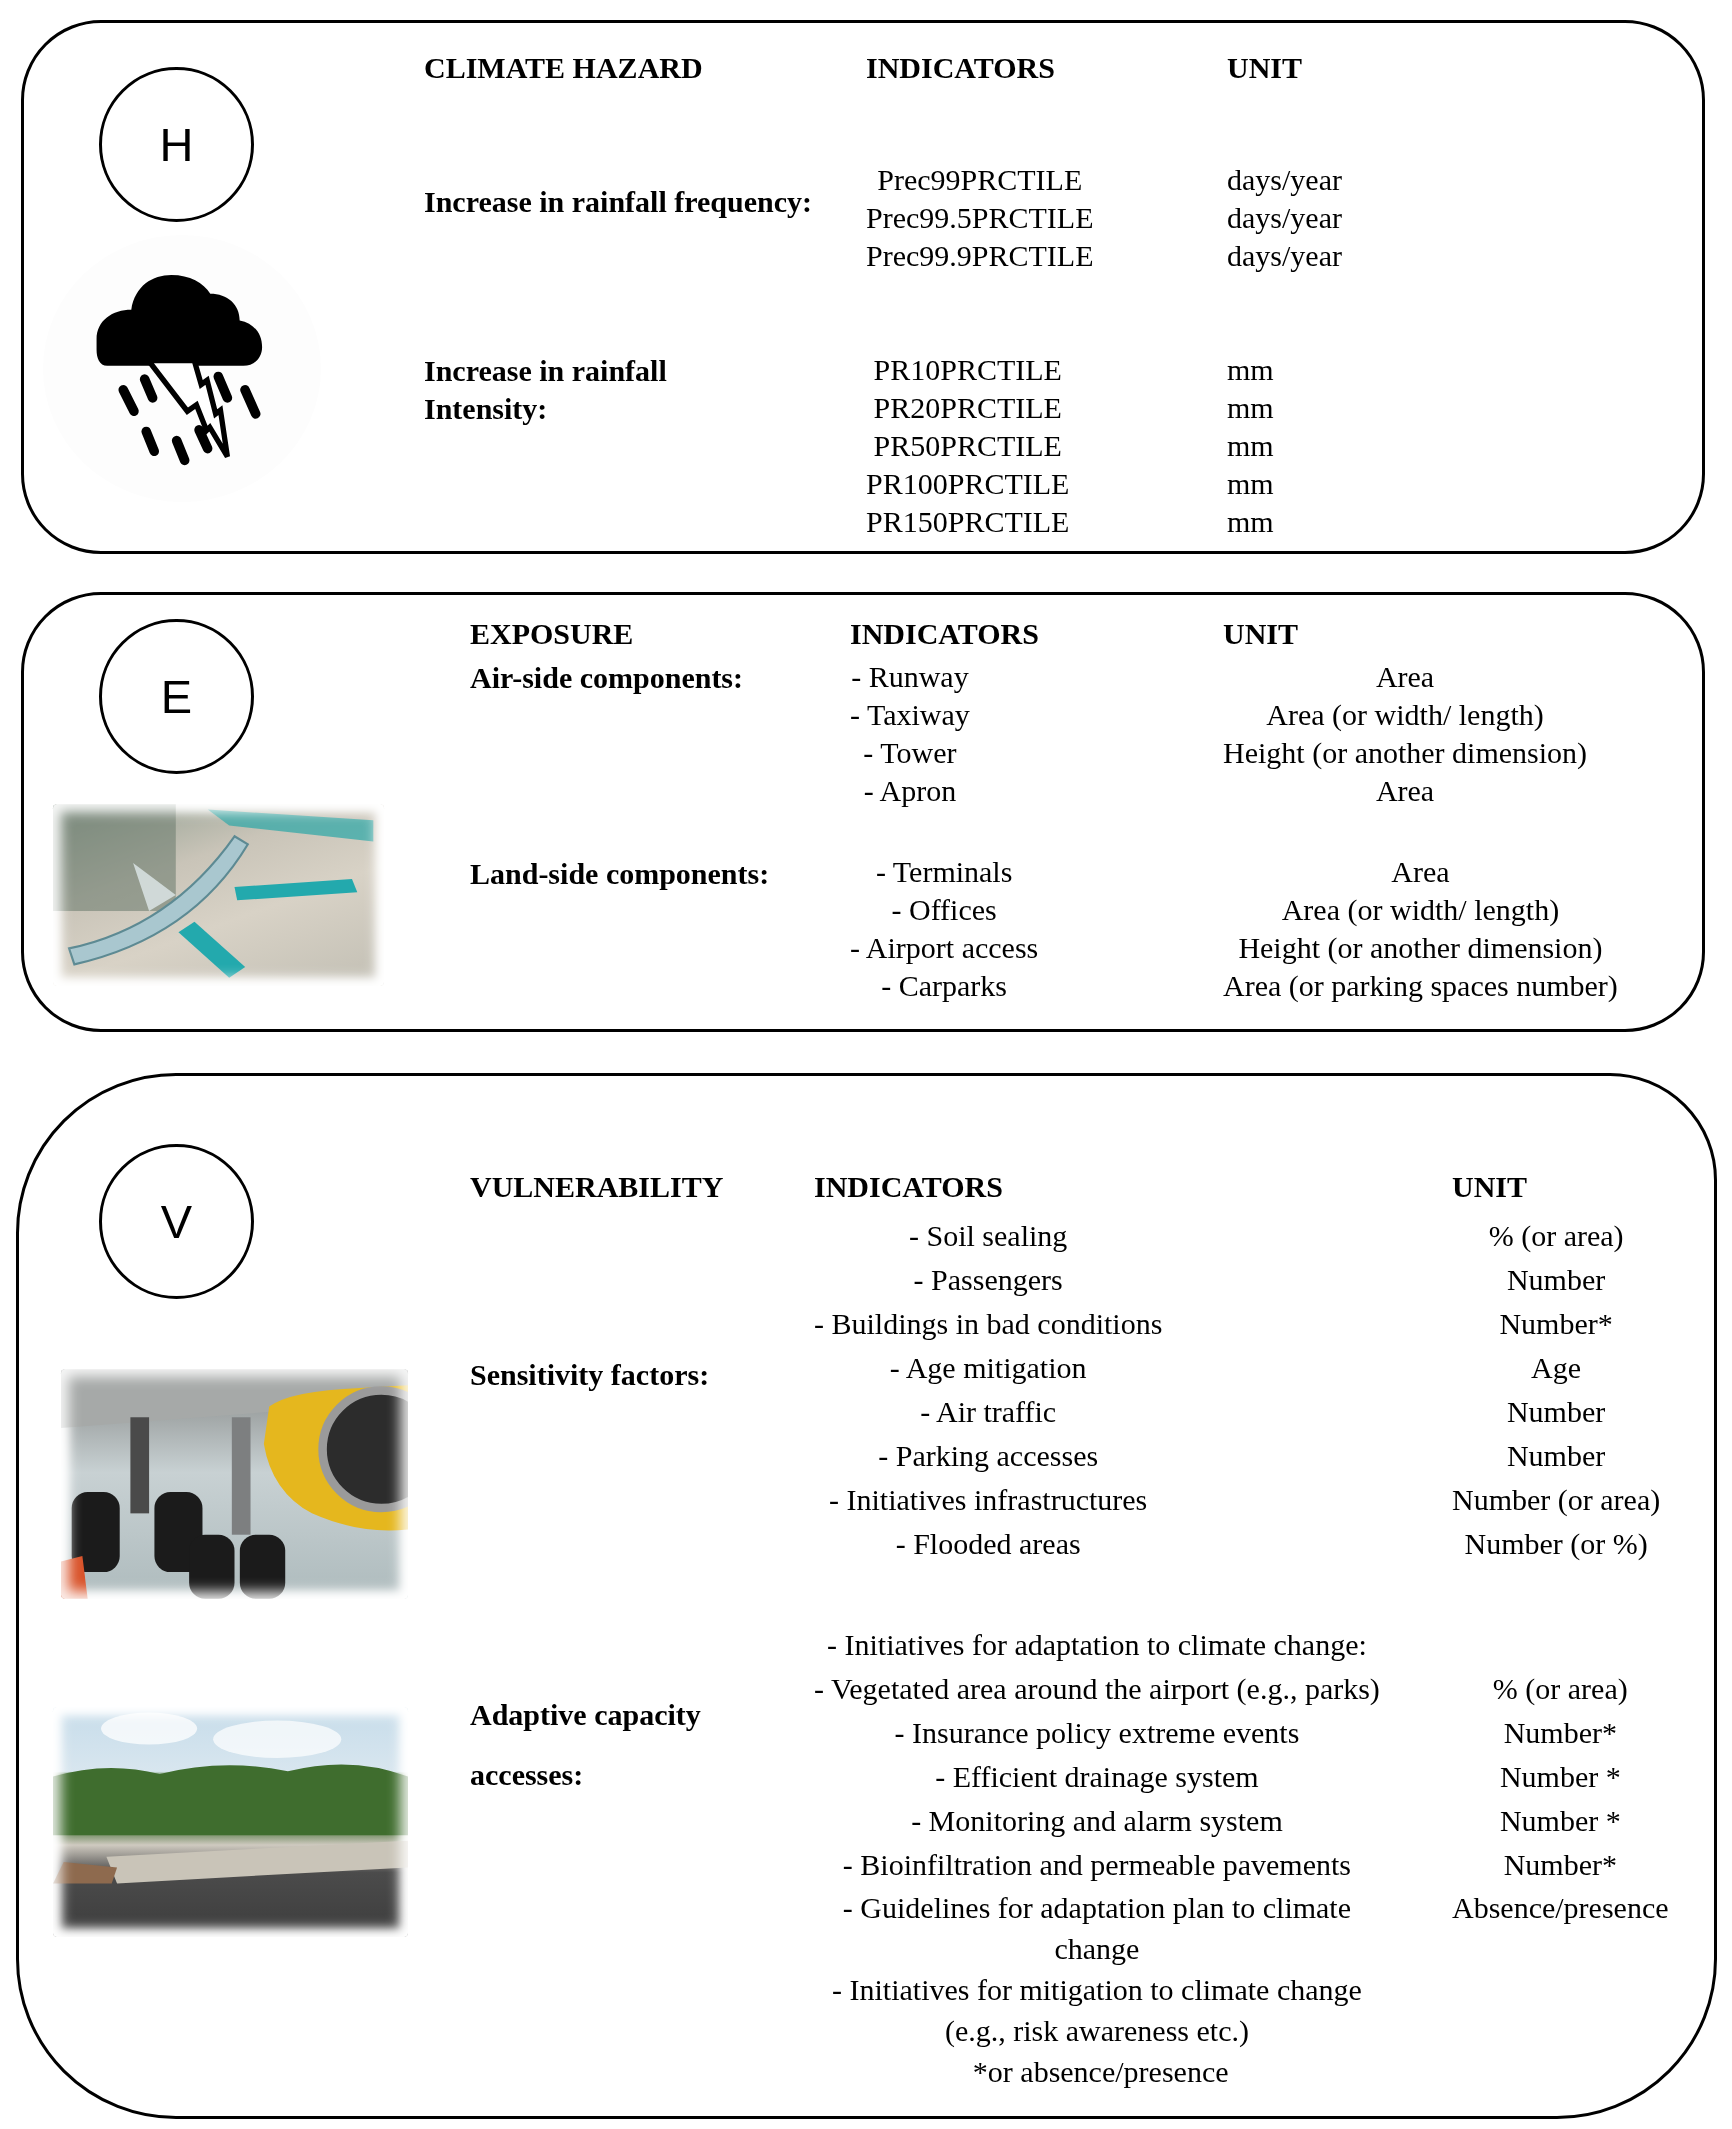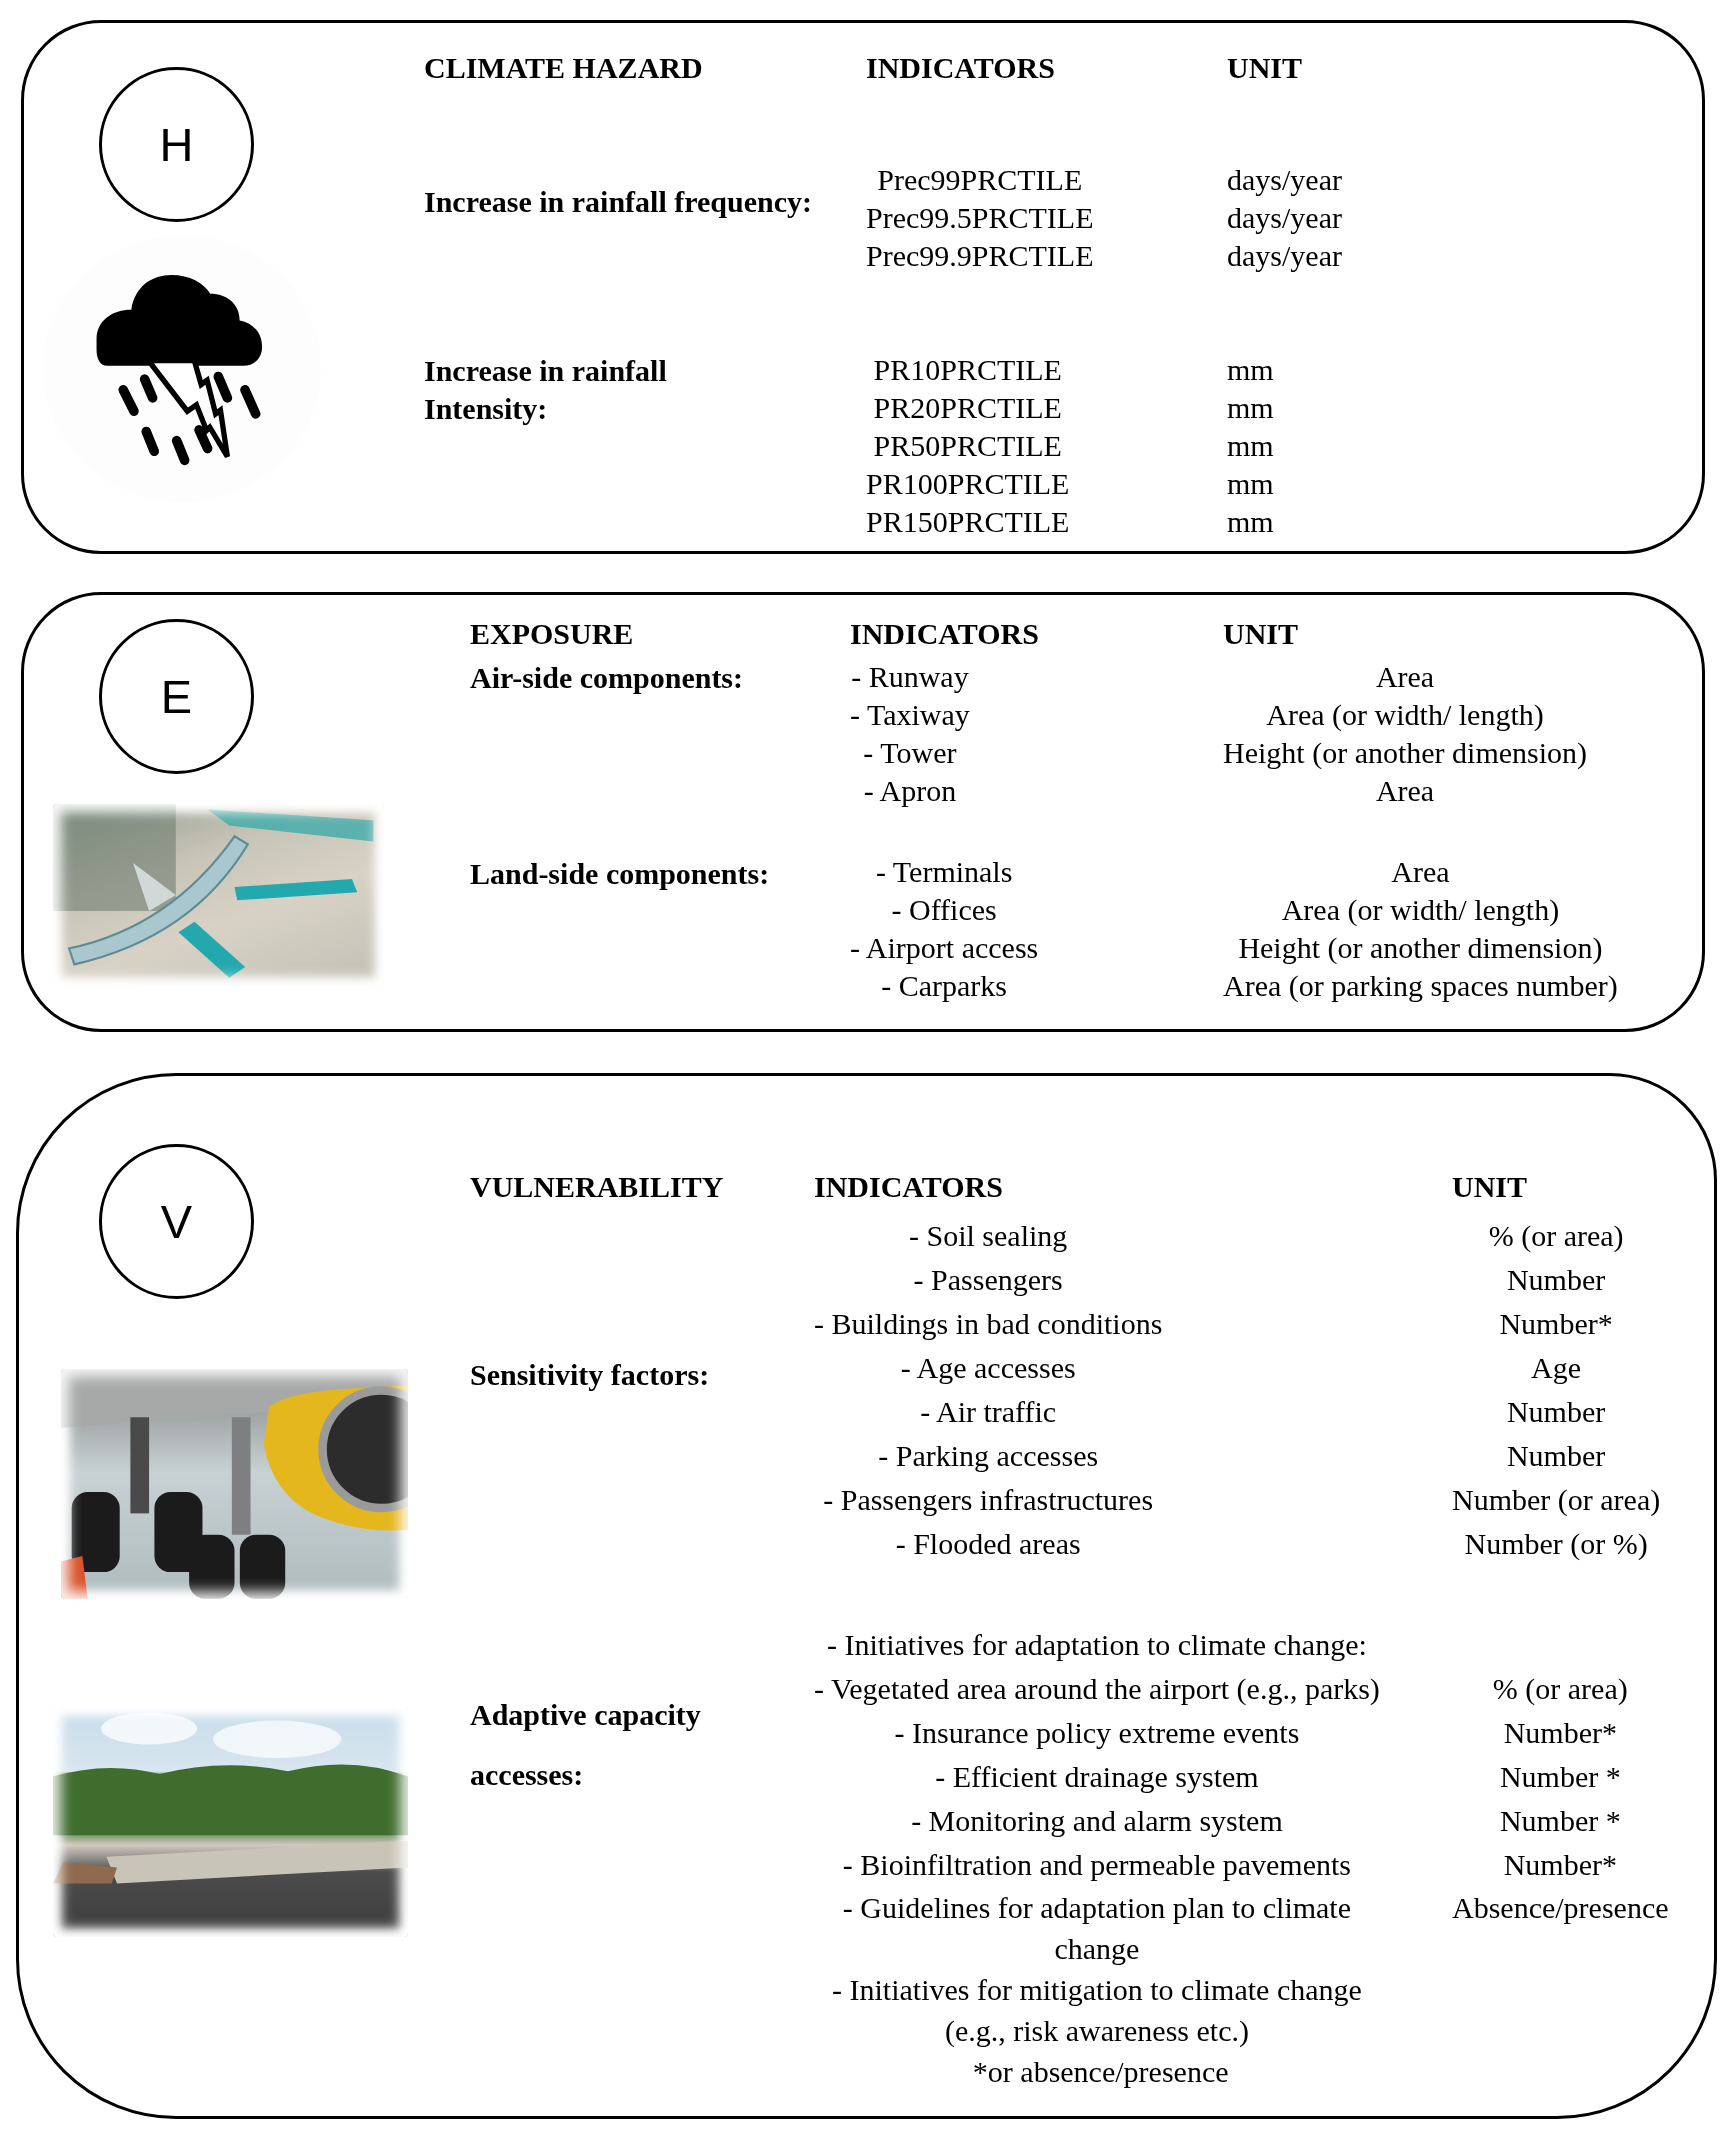--- a/index.html
+++ b/index.html
@@ -171,24 +171,24 @@
 
 <div class="txt bold" style="left:470px;top:1172px;">VULNERABILITY</div>
 <div class="txt bold" style="left:814px;top:1172px;">INDICATORS</div>
 <div class="txt bold" style="left:1452px;top:1172px;">UNIT</div>
 
 <div class="txt bold" style="left:470px;top:1360px;">Sensitivity factors:</div>
 <div class="col v" style="left:814px;top:1214px;">
   <div class="row">- Soil sealing</div>
   <div class="row">- Passengers</div>
   <div class="row">- Buildings in bad conditions</div>
-  <div class="row">- Age accesses</div>
+  <div class="row">- Age mitigation</div>
   <div class="row">- Air traffic</div>
   <div class="row">- Parking accesses</div>
-  <div class="row">- Passengers infrastructures</div>
+  <div class="row">- Initiatives infrastructures</div>
   <div class="row">- Flooded areas</div>
 </div>
 <div class="col v" style="left:1452px;top:1214px;">
   <div class="row">% (or area)</div>
   <div class="row">Number</div>
   <div class="row">Number*</div>
   <div class="row">Age</div>
   <div class="row">Number</div>
   <div class="row">Number</div>
   <div class="row">Number (or area)</div>

